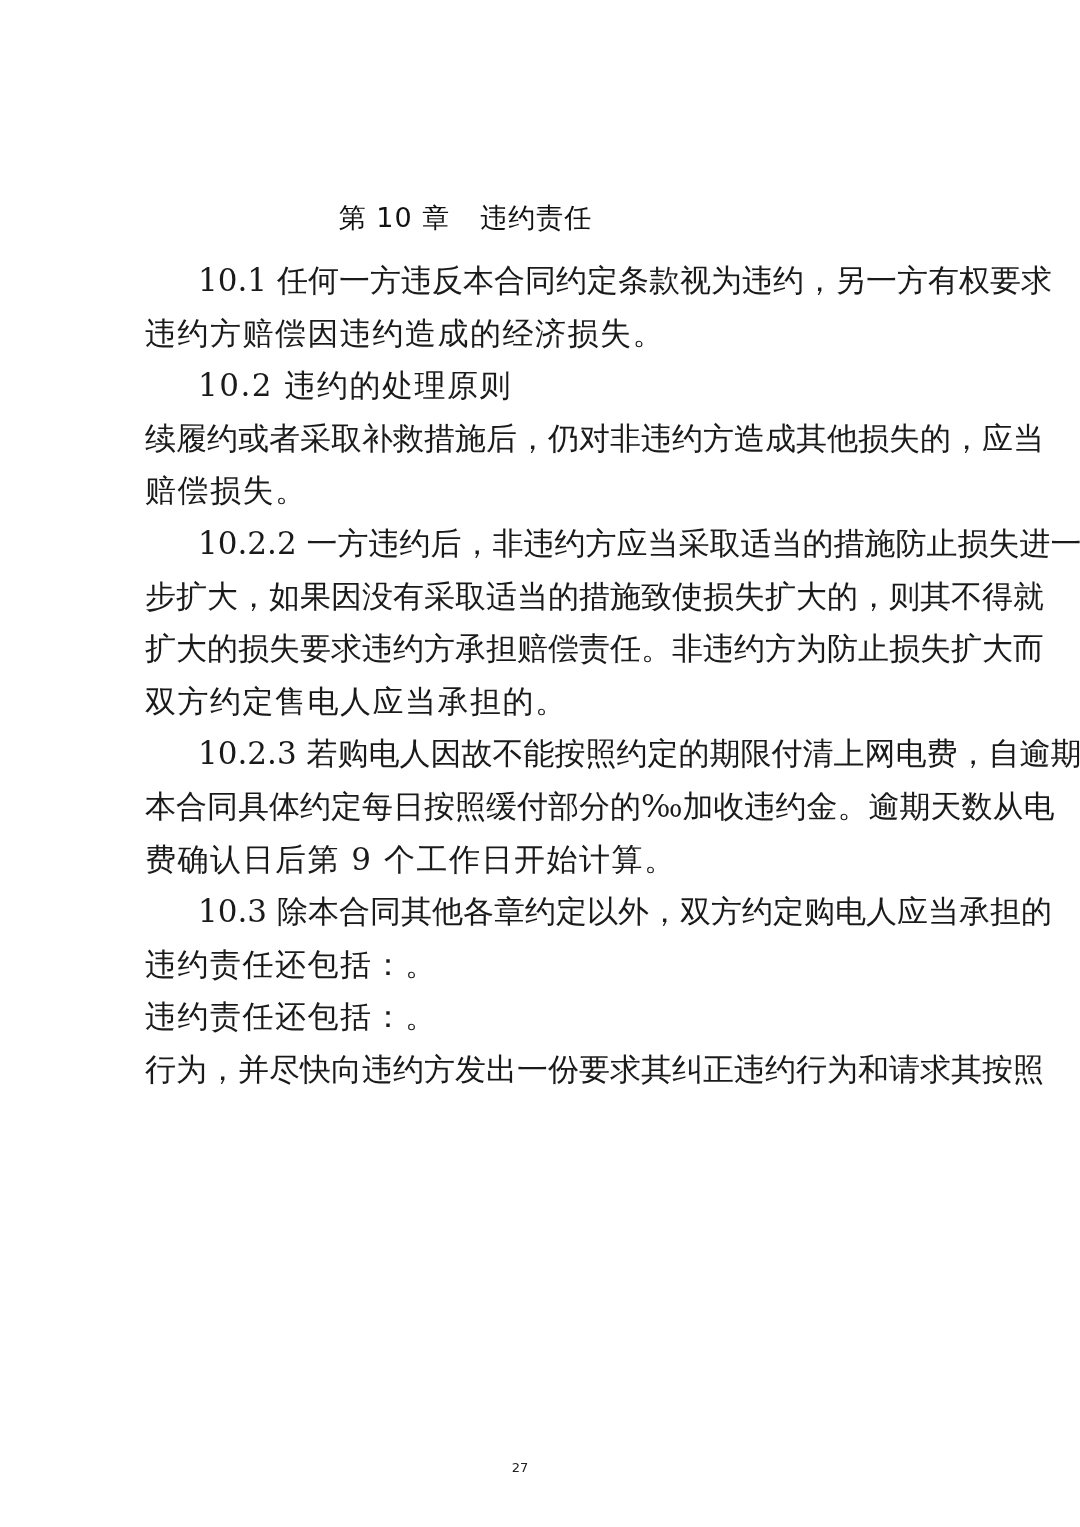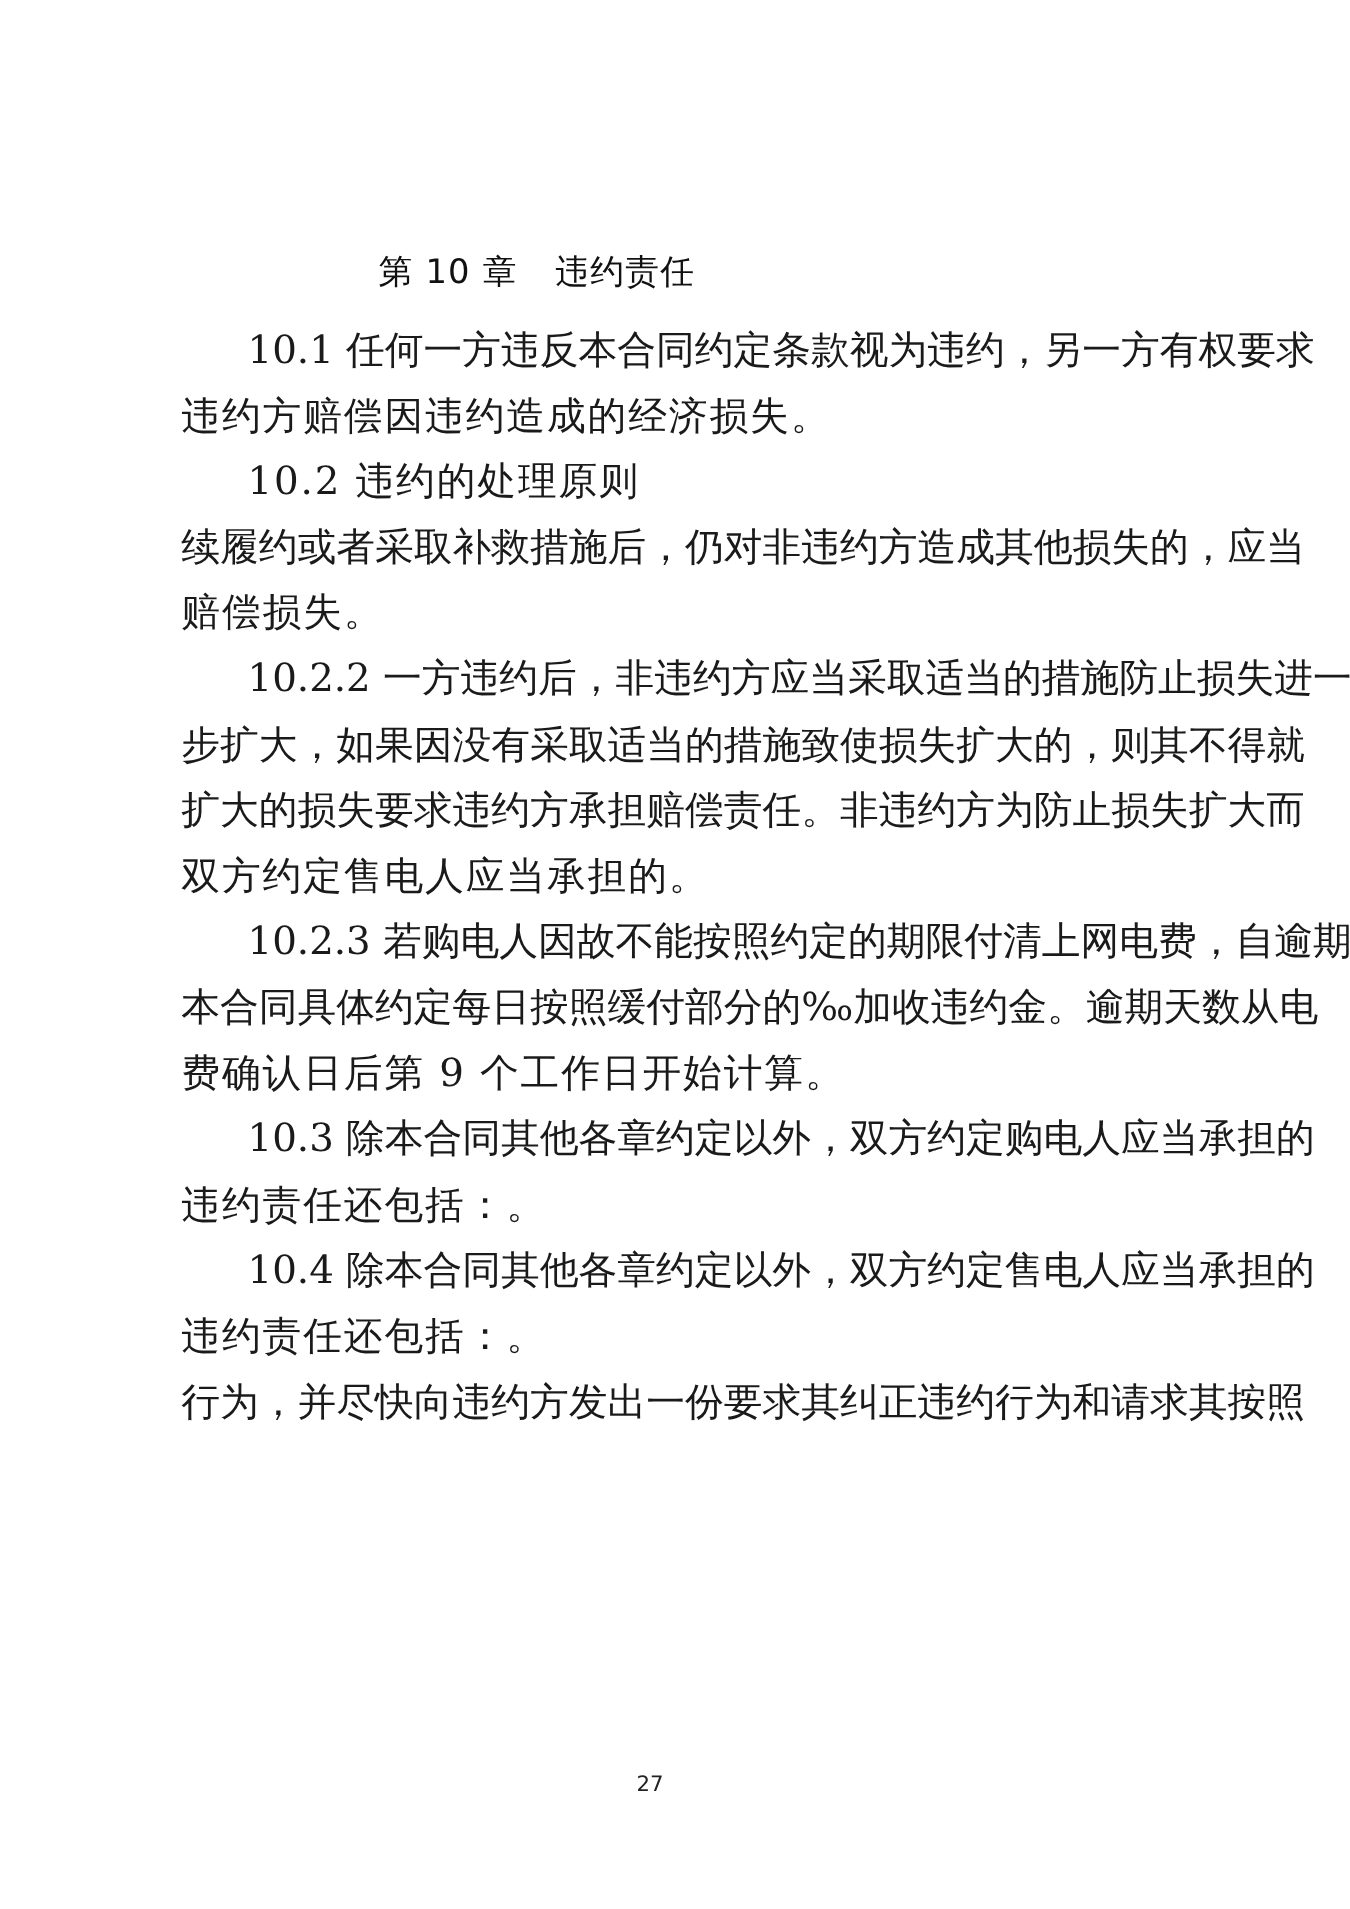--- a/index.html
+++ b/index.html
@@ -26,20 +26,21 @@
       position: absolute;
       top: 198px;
       left: 0;
       width: 859px;
       text-align: center;
       font-family: "DejaVu Sans", "Liberation Sans", sans-serif;
       font-size: 27px;
       line-height: 40px;
       color: #111111;
       letter-spacing: 1px;
+      padding-left: 36px;
     }
     .chapter-title .gap {
       display: inline-block;
       width: 30px;
     }
     .body {
       position: absolute;
       left: 145px;
       top: 260px;
       width: 800px;
@@ -55,26 +56,26 @@
     }
     .line.indent {
       padding-left: 53px;
     }
     .line.last {
       text-align-last: left;
       letter-spacing: 1.5px;
     }
     .page-number {
       position: absolute;
-      top: 1418px;
+      top: 1460px;
       left: 0;
       width: 1040px;
       text-align: center;
       font-family: "DejaVu Sans", "Liberation Sans", sans-serif;
-      font-size: 17px;
+      font-size: 13px;
       color: #222222;
     }
   </style>
 </head>
 <body>
 
 <div class="page">
 
   <div class="chapter-title">
     <span>第 10 章</span><span class="gap"></span><span>违约责任</span>
@@ -108,21 +109,20 @@
       <div class="line">本合同具体约定每日按照缓付部分的‰加收违约金。逾期天数从电</div>
       <div class="line last">费确认日后第 9 个工作日开始计算。</div>
     </div>
 
     <div>
       <div class="line indent">10.3 除本合同其他各章约定以外，双方约定购电人应当承担的</div>
       <div class="line last">违约责任还包括：。</div>
     </div>
 
     <div>
-      <div class="line indent">10.4 除本合同其他各章约定以外，双方约定售电人应当承担的</div>
       <div class="line last">违约责任还包括：。</div>
     </div>
 
     <div>
       <div class="line">行为，并尽快向违约方发出一份要求其纠正违约行为和请求其按照</div>
     </div>
 
   </div>
 
   <div class="page-number">27</div>

